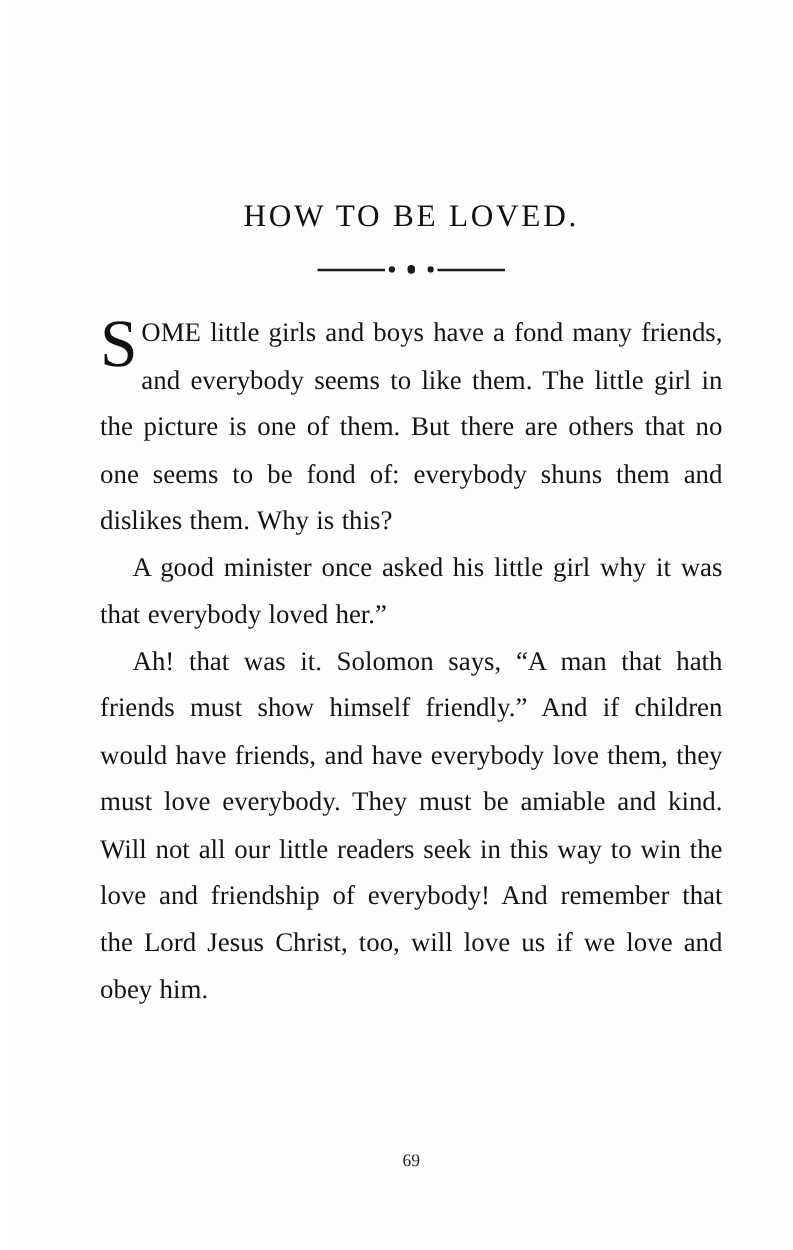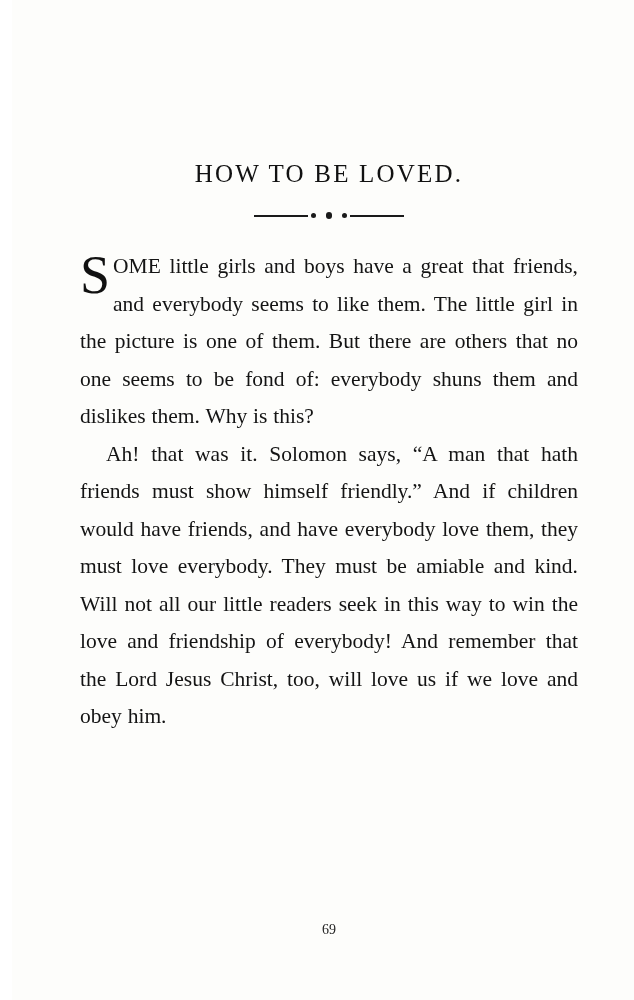--- a/index.html
+++ b/index.html
@@ -127,23 +127,24 @@
       <span class="bar left"></span>
       <span class="dots">
         <span class="dot d1"></span>
         <span class="dot d2"></span>
         <span class="dot d3"></span>
       </span>
       <span class="bar right"></span>
     </div>
 
     <p class="body-par first-par">
-      <span class="dropcap">S</span><span>OME little girls and boys have a great that friends, and everybody seems to like them.  The little girl in the picture is one of them.  But there are others that no one seems to be fond of: everybody shuns them and dislikes them.  Why is this?</span>
+      <span class="dropcap">S</span><span>OME little girls and boys have a fond many friends, and everybody seems to like them.  The little girl in the picture is one of them.  But there are others that no one seems to be fond of: everybody shuns them and dislikes them.  Why is this?</span>
     </p>
 
+    <p class="body-par">A good minister once asked his little girl why it was that everybody loved her.”</p>
 
 
     <p class="body-par">Ah! that was it.  Solomon says, “A man that hath friends must show himself friendly.”  And if children would have friends, and have everybody love them, they must love everybody.  They must be amiable and kind.  Will not all our little readers seek in this way to win the love and friendship of everybody!  And remember that the Lord Jesus Christ, too, will love us if we love and obey him.</p>
 
   </div>
 
   <div class="page-number">69</div>
 
 </div>
 

